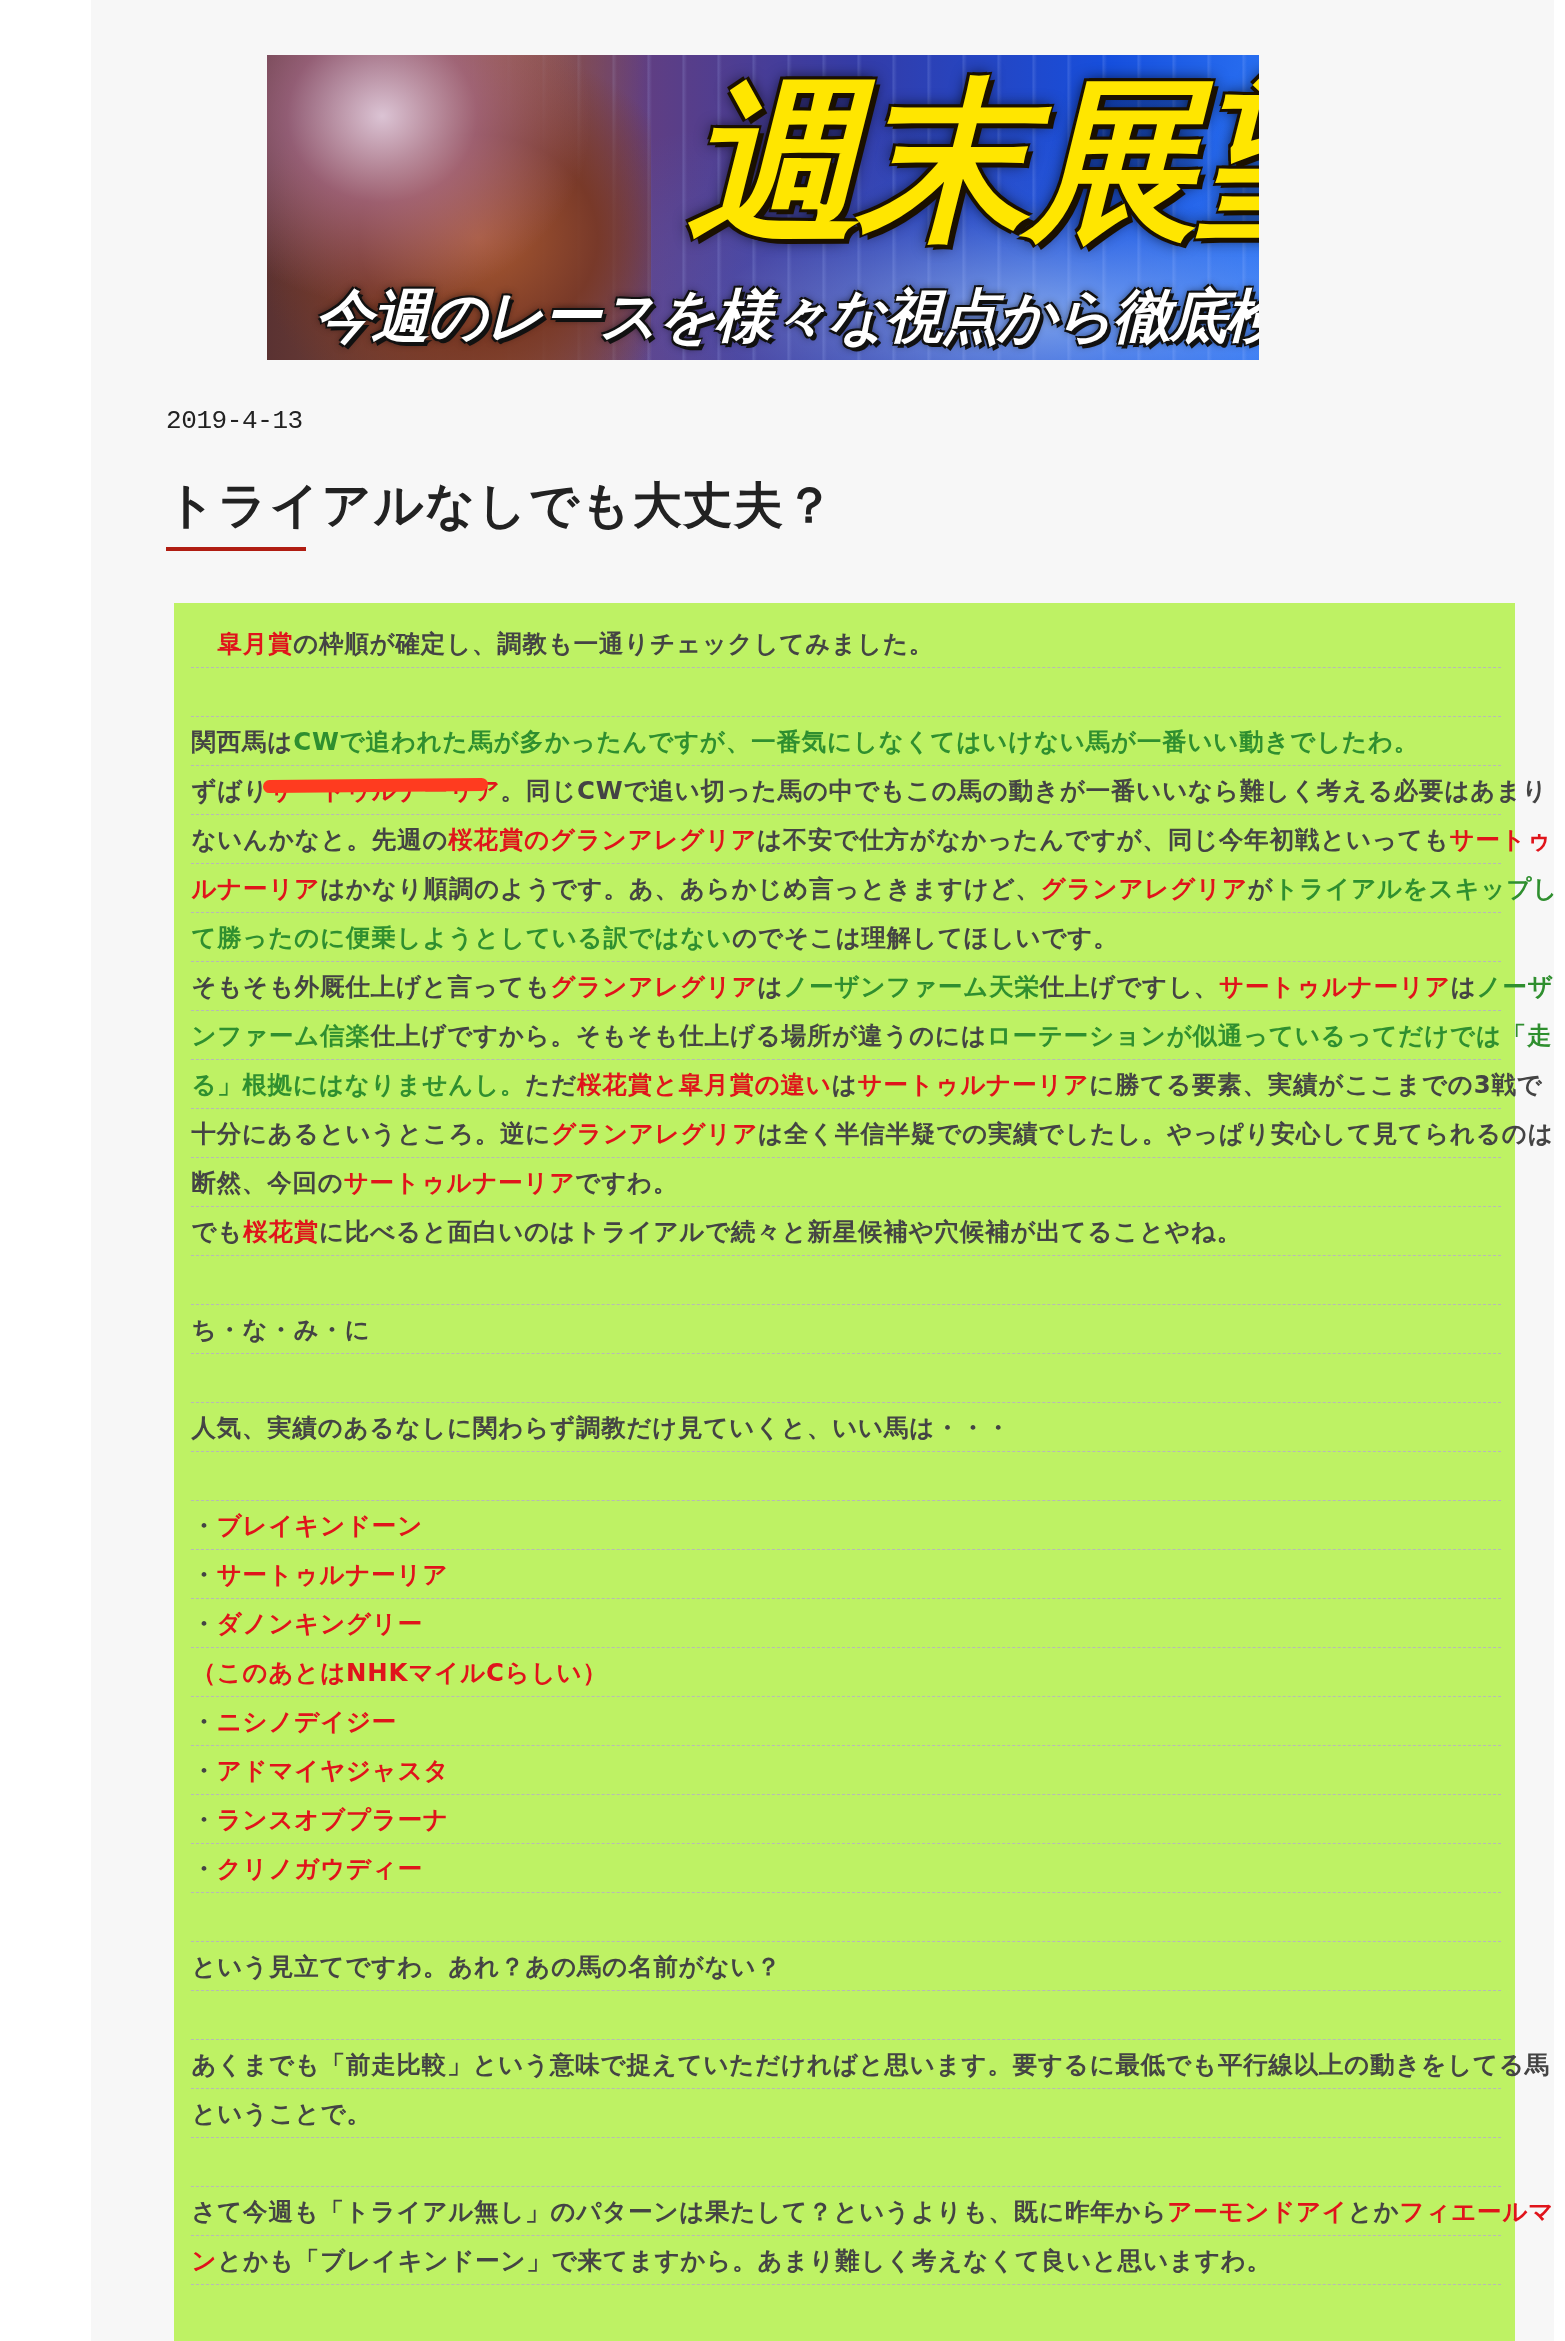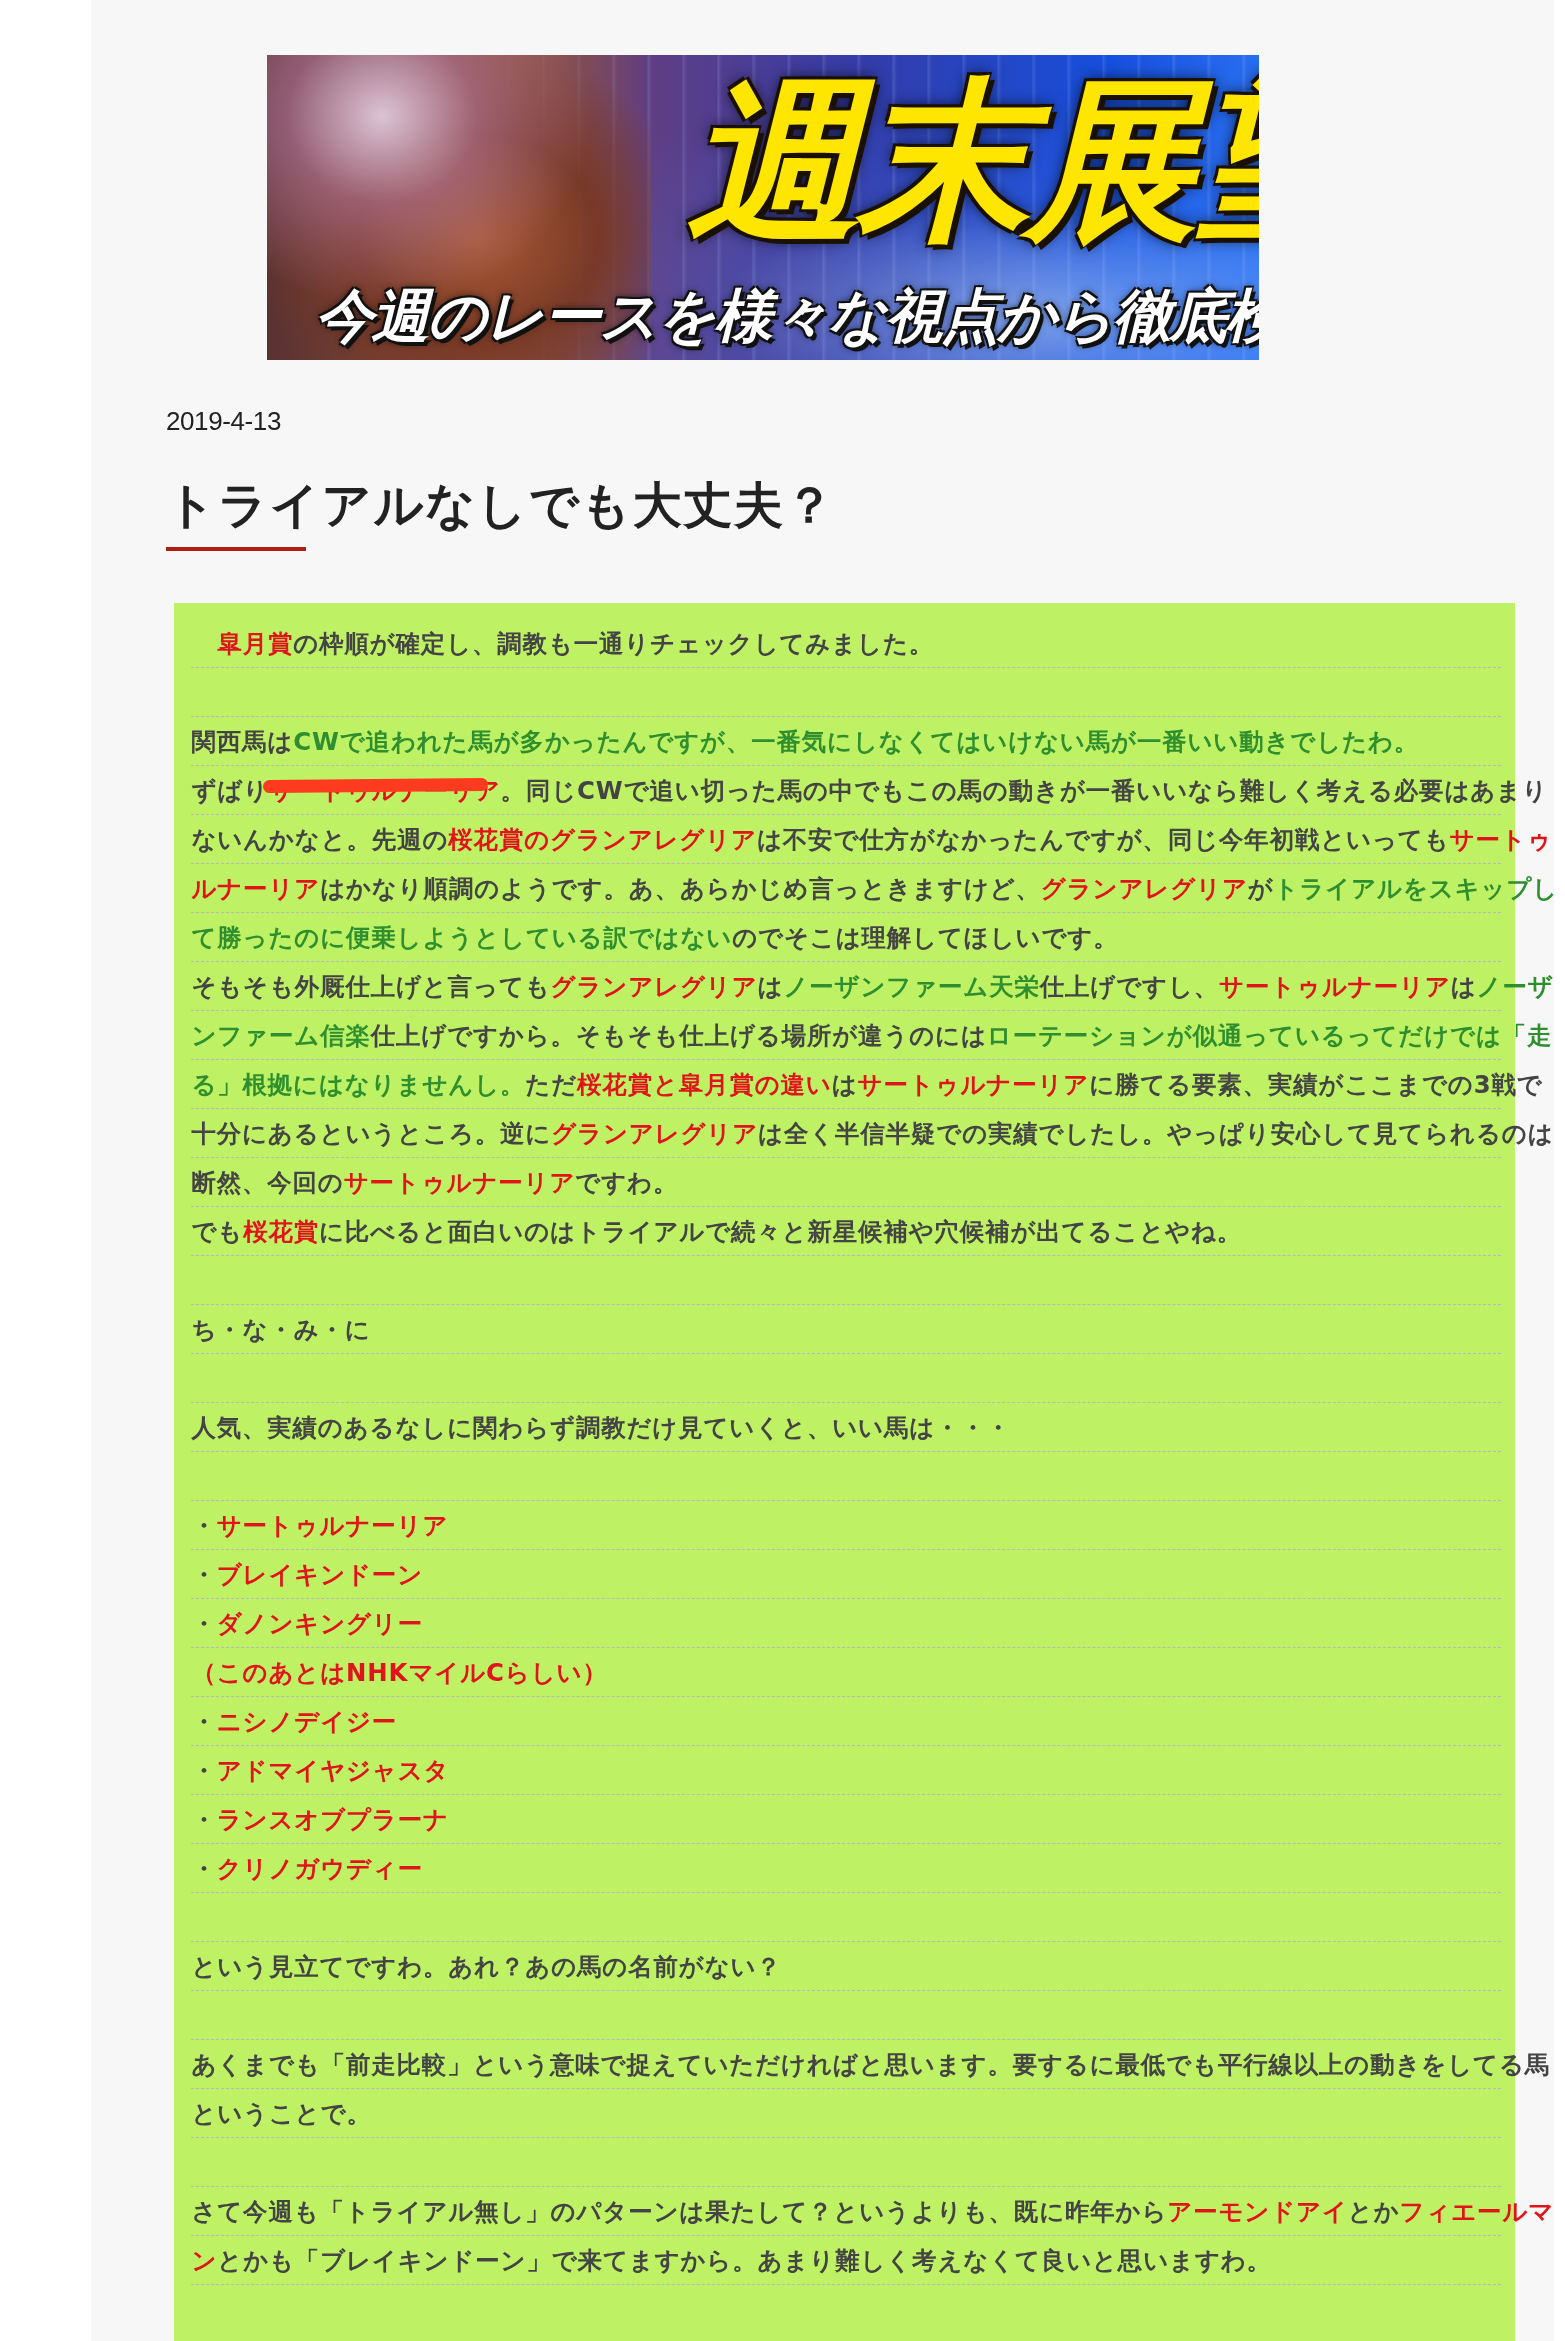--- a/index.html
+++ b/index.html
@@ -43,21 +43,21 @@
     .banner-subtitle {
       position: absolute; left: 17.4px; top: 228px; width: 1134px; text-align: center;
       font-family: "DejaVu Sans", sans-serif; font-weight: bold; font-style: italic;
       font-size: 58px; line-height: 66px; letter-spacing: -1.7px;
       color: #ffffff;
       text-shadow: 3.5px 3.5px 0 #111, -1.7px -1.7px 0 #111, 1.7px -1.7px 0 #111, -1.7px 1.7px 0 #111, 0 0 8.7px rgba(0,0,0,0.9);
     }
 
     .post-date {
       position: absolute; left: 166px; top: 406px;
-      font-family: Liberation Sans, sans-serif; font-size: 26px; color: #222;
+      font-family: Liberation Mono, monospace; font-size: 26px; color: #222;
       letter-spacing: -0.4px;
     }
     .post-title {
       position: absolute; left: 166px; top: 443px;
       font-family: "DejaVu Sans", sans-serif; font-size: 49px; line-height: 61px; color: #222;
       letter-spacing: 1.7px;
       margin-top: 32px;
     }
     .title-rule {
       position: absolute; left: 166px; top: 547px; width: 140px; height: 4.4px; background: #b01d12;
@@ -116,22 +116,22 @@
       <div class="row"><span class="green">ンファーム信楽</span><span>仕上げですから。そもそも仕上げる場所が違うのには</span><span class="green">ローテーションが似通っているってだけでは「走</span></div>
       <div class="row"><span class="green">る」根拠にはなりませんし。</span><span>ただ</span><span class="red">桜花賞と皐月賞の違い</span><span>は</span><span class="red">サートゥルナーリア</span><span>に勝てる要素、実績がここまでの3戦で</span></div>
       <div class="row"><span>十分にあるというところ。逆に</span><span class="red">グランアレグリア</span><span>は全く半信半疑での実績でしたし。やっぱり安心して見てられるのは</span></div>
       <div class="row"><span>断然、今回の</span><span class="red">サートゥルナーリア</span><span>ですわ。</span></div>
       <div class="row"><span>でも</span><span class="red">桜花賞</span><span>に比べると面白いのはトライアルで続々と新星候補や穴候補が出てることやね。</span></div>
       <div class="row"></div>
       <div class="row"><span>ち・な・み・に</span></div>
       <div class="row"></div>
       <div class="row"><span>人気、実績のあるなしに関わらず調教だけ見ていくと、いい馬は・・・</span></div>
       <div class="row"></div>
+      <div class="row"><span>・</span><span class="red">ブレイキンドーン</span></div>
       <div class="row"><span>・</span><span class="red">サートゥルナーリア</span></div>
-      <div class="row"><span>・</span><span class="red">ブレイキンドーン</span></div>
       <div class="row"><span>・</span><span class="red">ダノンキングリー</span></div>
       <div class="row"><span class="red">（このあとはNHKマイルCらしい）</span></div>
       <div class="row"><span>・</span><span class="red">ニシノデイジー</span></div>
       <div class="row"><span>・</span><span class="red">アドマイヤジャスタ</span></div>
       <div class="row"><span>・</span><span class="red">ランスオブプラーナ</span></div>
       <div class="row"><span>・</span><span class="red">クリノガウディー</span></div>
       <div class="row"></div>
       <div class="row"><span>という見立てですわ。あれ？あの馬の名前がない？</span></div>
       <div class="row"></div>
       <div class="row"><span>あくまでも「前走比較」という意味で捉えていただければと思います。要するに最低でも平行線以上の動きをしてる馬</span></div>

